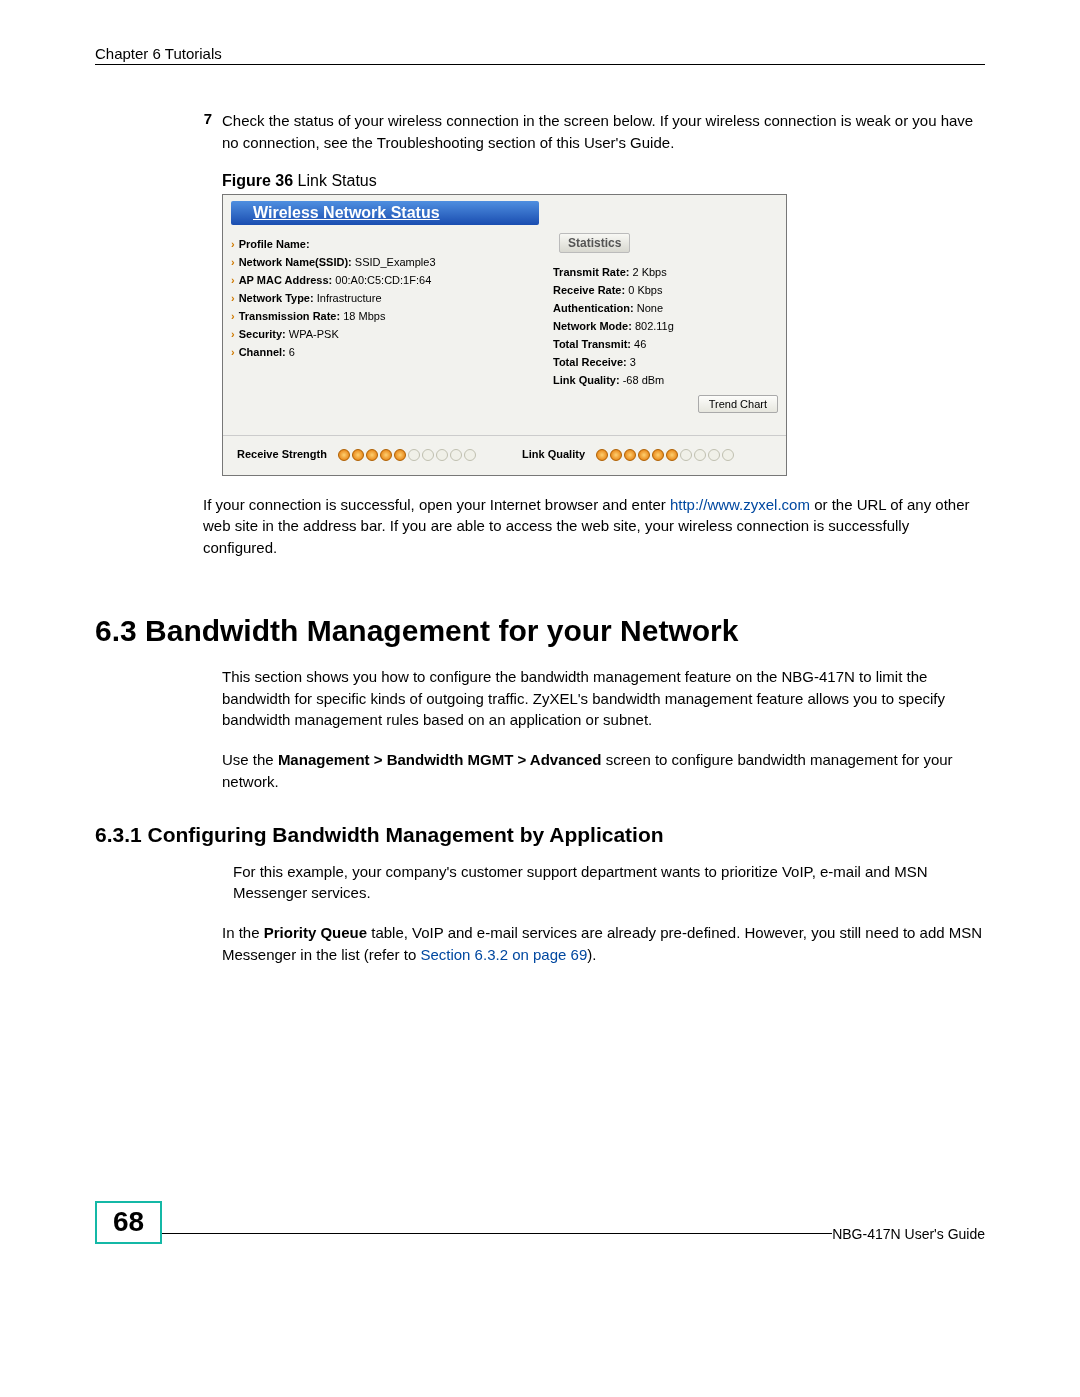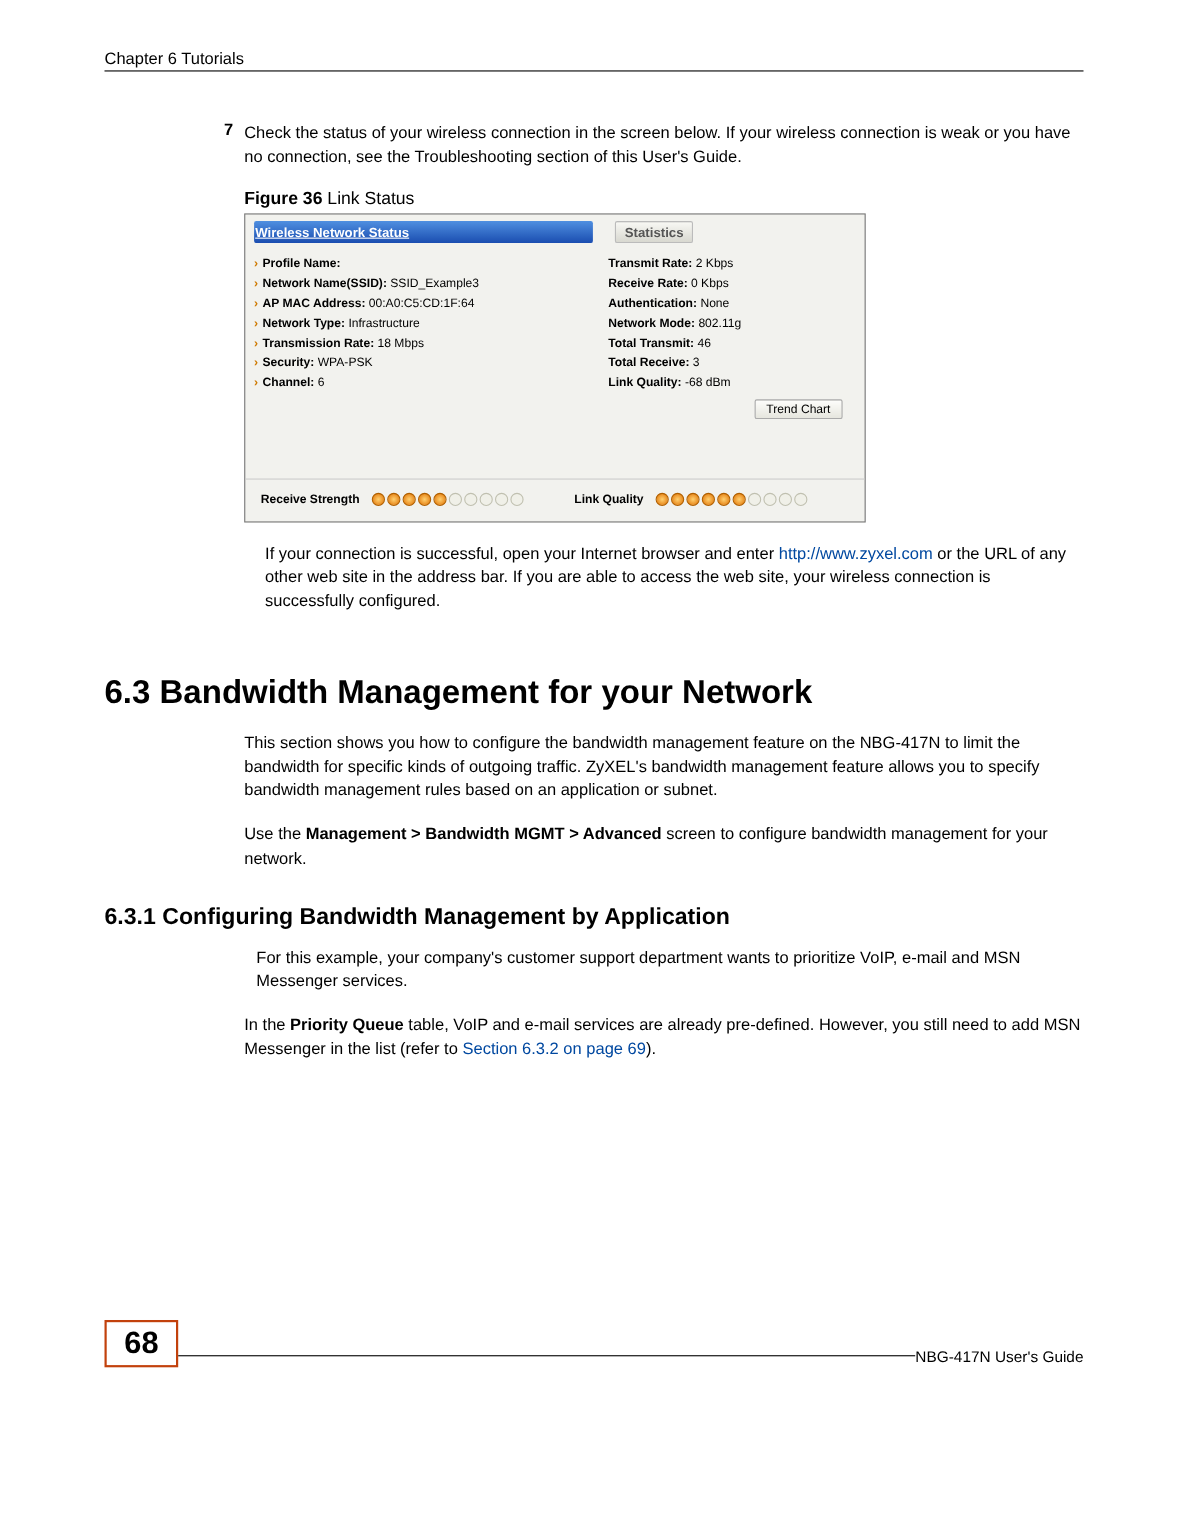--- a/index.html
+++ b/index.html
@@ -59,29 +59,30 @@
     display: flex;
     height: 240px;
   }
   .fig-left {
     width: 324px;
     padding: 6px 8px 6px 8px;
     box-sizing: border-box;
   }
   .fig-right {
     flex: 1;
-    padding: 6px 20px 6px 6px;
+    padding: 6px 8px 6px 6px;
     box-sizing: border-box;
+    margin-top: 32px;
   }
   .panel-title-active {
     background: linear-gradient(#4f8fe0, #1a4db0);
     color: #fff;
-    font-size: 12px;
-    font-weight: 700;
-    padding: 3px 1px;
+    font-size: 16px;
+    font-weight: 700;
+    padding: 3px 22px;
     border-radius: 2px;
     text-decoration: underline;
   }
   .panel-title-inactive {
     background: linear-gradient(#f8f8f4, #d8d8d0);
     border: 1px solid #bbb;
     color: #555;
     font-size: 12px;
     font-weight: 700;
     padding: 2px 8px;
@@ -124,21 +125,21 @@
     margin-left:8px;
     vertical-align:middle;
   }
   .dot {
     width:12px;height:12px;border-radius:50%;border:1px solid #aa5;
     box-sizing:border-box;
   }
   .dot.on { background: radial-gradient(#ffd070, #e07000); border-color:#b06000;}
   .dot.off { background: #f0f0e8; border-color:#c0c0b0;}
   .para {
-    margin-left: 61px;
+    margin-left: 23px;
     line-height:1.45;
     margin-top:18px;
   }
   a.link { color:#0048a0; text-decoration:none; }
   h2.section {
     font-family: Arial, Helvetica, sans-serif;
     font-size: 30px;
     font-weight:700;
     margin: 55px 0 18px 0;
   }
@@ -148,21 +149,21 @@
     font-weight:700;
     margin: 30px 0 14px 0;
   }
   .footer-bar {
     margin-top: 235px;
     display:flex;
     align-items:flex-end;
     font-family: Arial, Helvetica, sans-serif;
   }
   .page-num-box {
-    border:2px solid #c2410c;
+    border:2px solid #14b8a6;
     padding: 3px 16px 4px 16px;
     font-size:28px;
     font-weight:700;
   }
   .footer-line {
     flex:1;
     border-top:1.5px solid #000;
     margin-left:0;
     position:relative;
     top:-10px;

